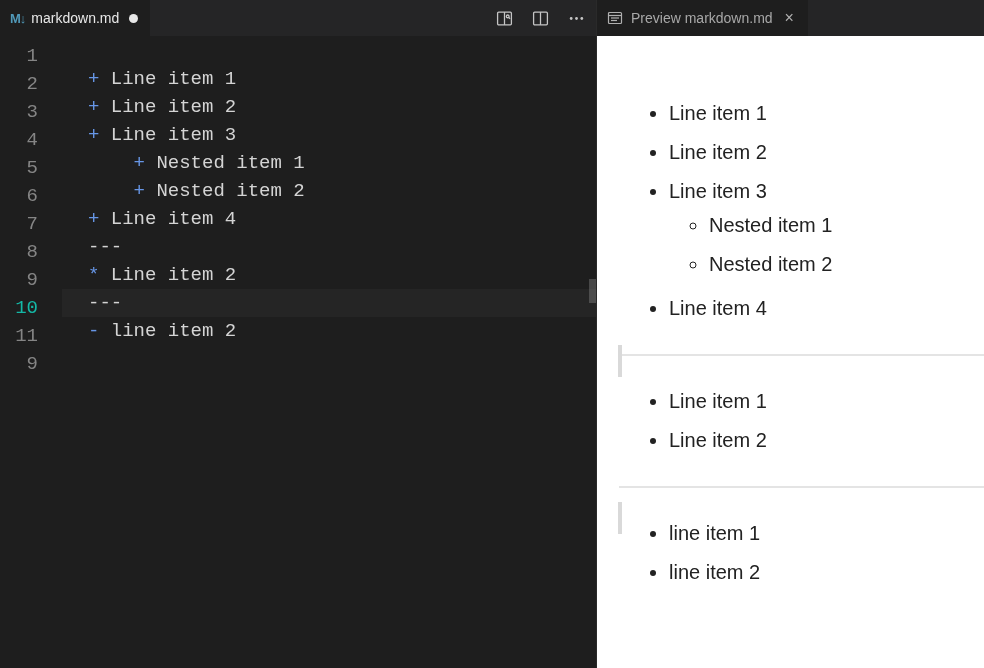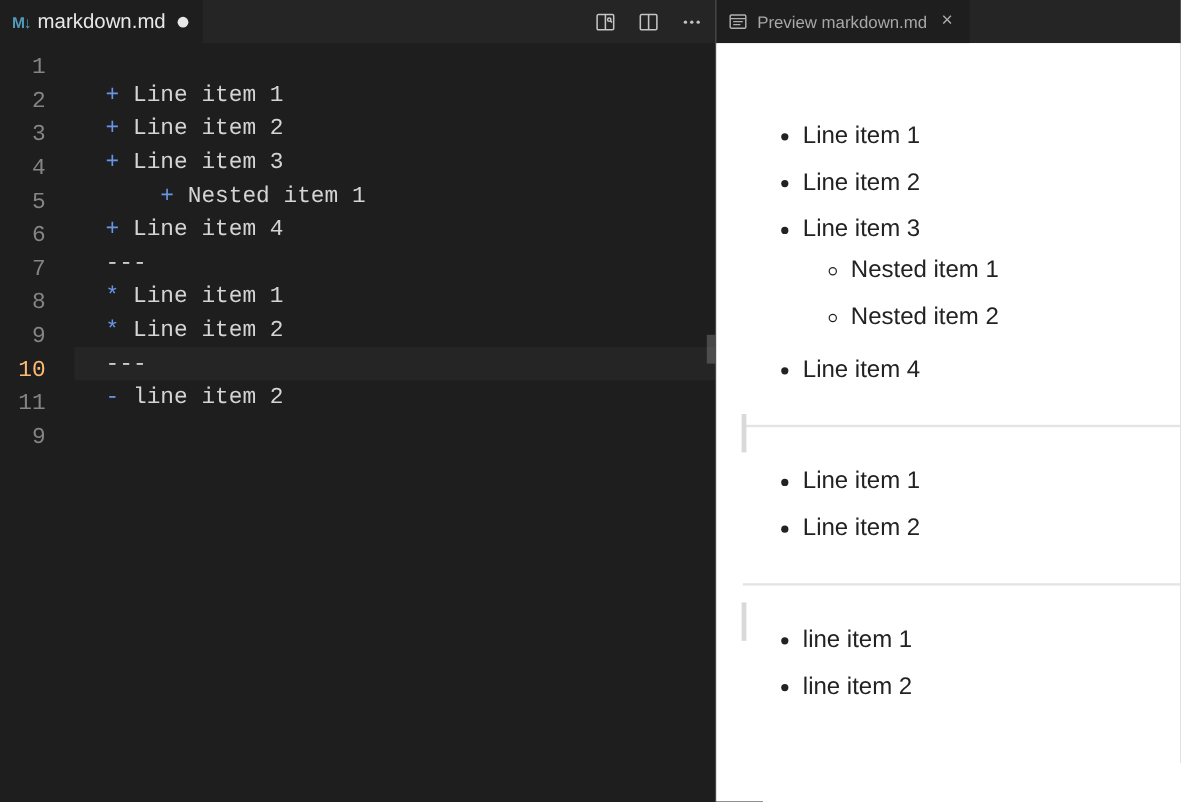--- a/index.html
+++ b/index.html
@@ -39,21 +39,21 @@
       cursor: pointer;
     }
     .md-icon {
       color: #519aba;
       font-weight: bold;
       font-size: 13px;
       letter-spacing: -1px;
     }
     .editor-tab-label {
       color: #e8e8e8;
-      font-size: 17px;
+      font-size: 14px;
     }
     .dirty-dot {
       width: 9px;
       height: 9px;
       border-radius: 50%;
       background: #e8e8e8;
       margin-left: 4px;
     }
     .tabbar-actions {
       position: absolute;
@@ -86,21 +86,21 @@
       width: 62px;
       text-align: right;
       color: #858585;
       padding-right: 24px;
       user-select: none;
     }
     .gutter div {
       height: 28px;
     }
     .gutter .active {
-      color: #fdba74;
+      color: #14b8a6;
     }
     .code {
       flex: 1;
       color: #d4d4d4;
       position: relative;
       margin-top: 23px;
     }
     .code-line {
       height: 28px;
       white-space: pre;
@@ -243,23 +243,23 @@
         <div>9</div>
         <div class="active">10</div>
         <div>11</div>
         <div>9</div>
       </div>
     <div class="code" id="code">
       <div class="code-line"><span class="bullet-char">+</span> Line item 1</div>
         <div class="code-line"><span class="bullet-char">+</span> Line item 2</div>
         <div class="code-line"><span class="bullet-char">+</span> Line item 3</div>
         <div class="code-line">    <span class="bullet-char">+</span> Nested item 1</div>
+        <div class="code-line">    <span class="bullet-char">+</span> Nested item 2</div>
         <div class="code-line"><span class="bullet-char">+</span> Line item 4</div>
         <div class="code-line">---</div>
-        <div class="code-line"><span class="bullet-char">*</span> Line item 1</div>
         <div class="code-line"><span class="bullet-char">*</span> Line item 2</div>
         <div class="code-line current">---</div>
         <div class="code-line"><span class="bullet-char">-</span> line item 2</div>
         <div class="minimap-scroll"></div>
     </div>
   </div>
 </div>
 
 <div class="preview-pane">
   <div class="preview-tabbar">

